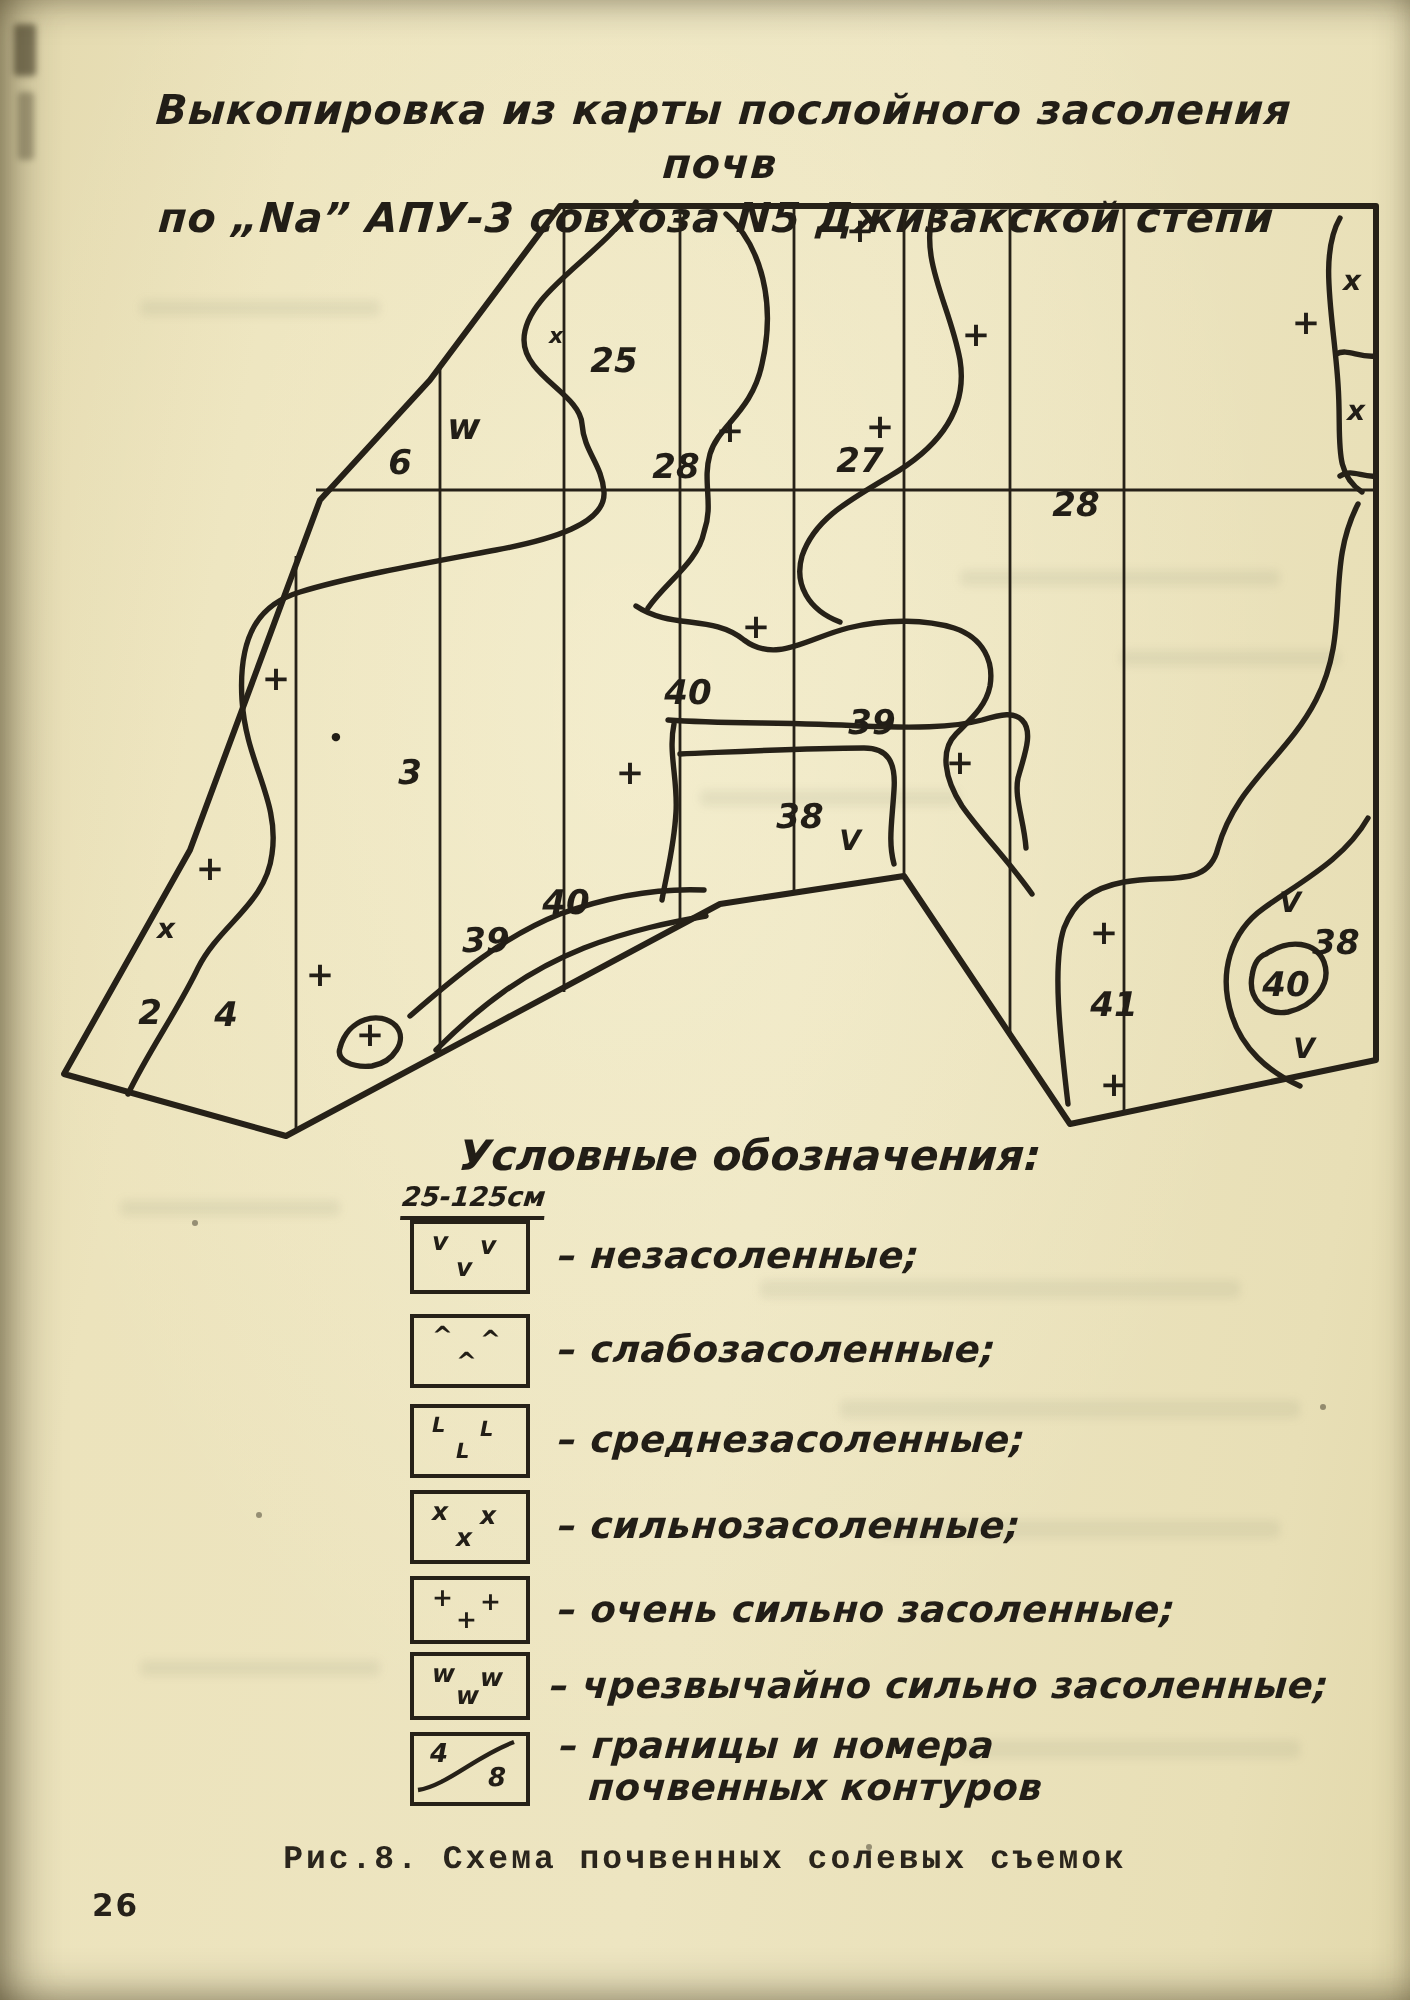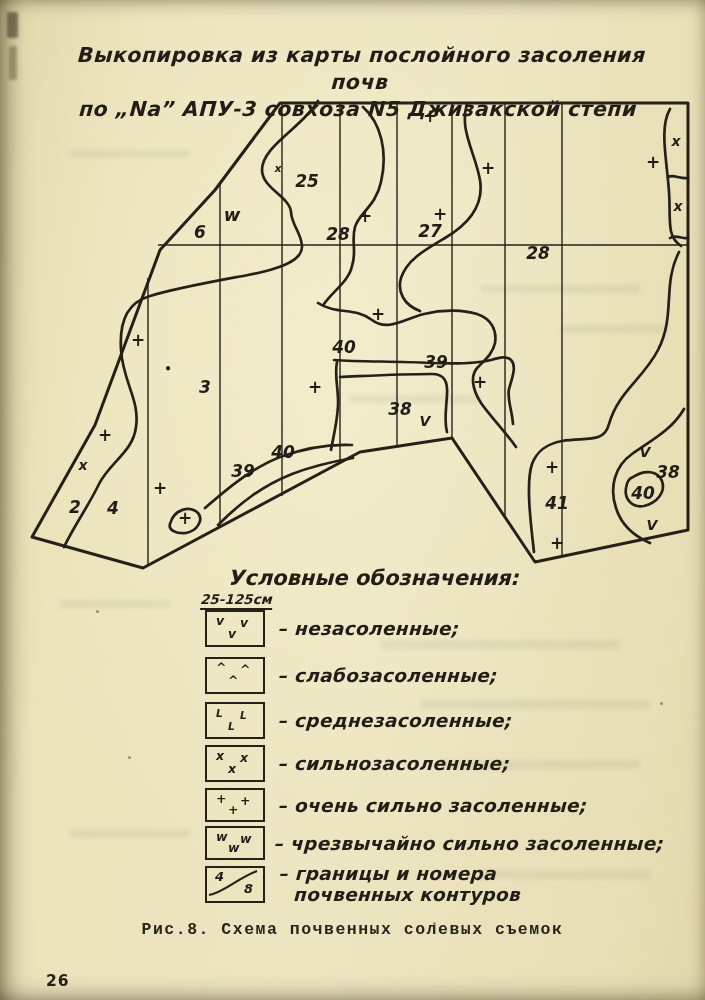--- a/index.html
+++ b/index.html
@@ -62,21 +62,21 @@
   }
   .legend-label.two-line{line-height:21px;}
   .bnum{font-style:italic;font-weight:bold;font-size:13px;fill:#221e17;font-family:"DejaVu Sans",sans-serif;}
   .caption{
     position:absolute;left:0;top:920px;width:705px;text-align:center;
     font-family:"Liberation Mono","DejaVu Sans Mono",monospace;
     font-weight:bold;font-size:16.5px;letter-spacing:1.5px;color:#2a251c;
   }
   .page-number{
     position:absolute;left:46px;top:944px;font-weight:bold;font-size:15.5px;
-    letter-spacing:1px;color:#26211a;margin-top:28px;
+    letter-spacing:1px;color:#26211a;
   }
 </style>
 </head>
 <body>
 
 <div class="page">
 
   <div class="ghost" style="left:70px;top:150px;width:120px;height:8px;"></div>
   <div class="ghost" style="left:480px;top:285px;width:160px;height:8px;"></div>
   <div class="ghost" style="left:560px;top:325px;width:110px;height:8px;"></div>

